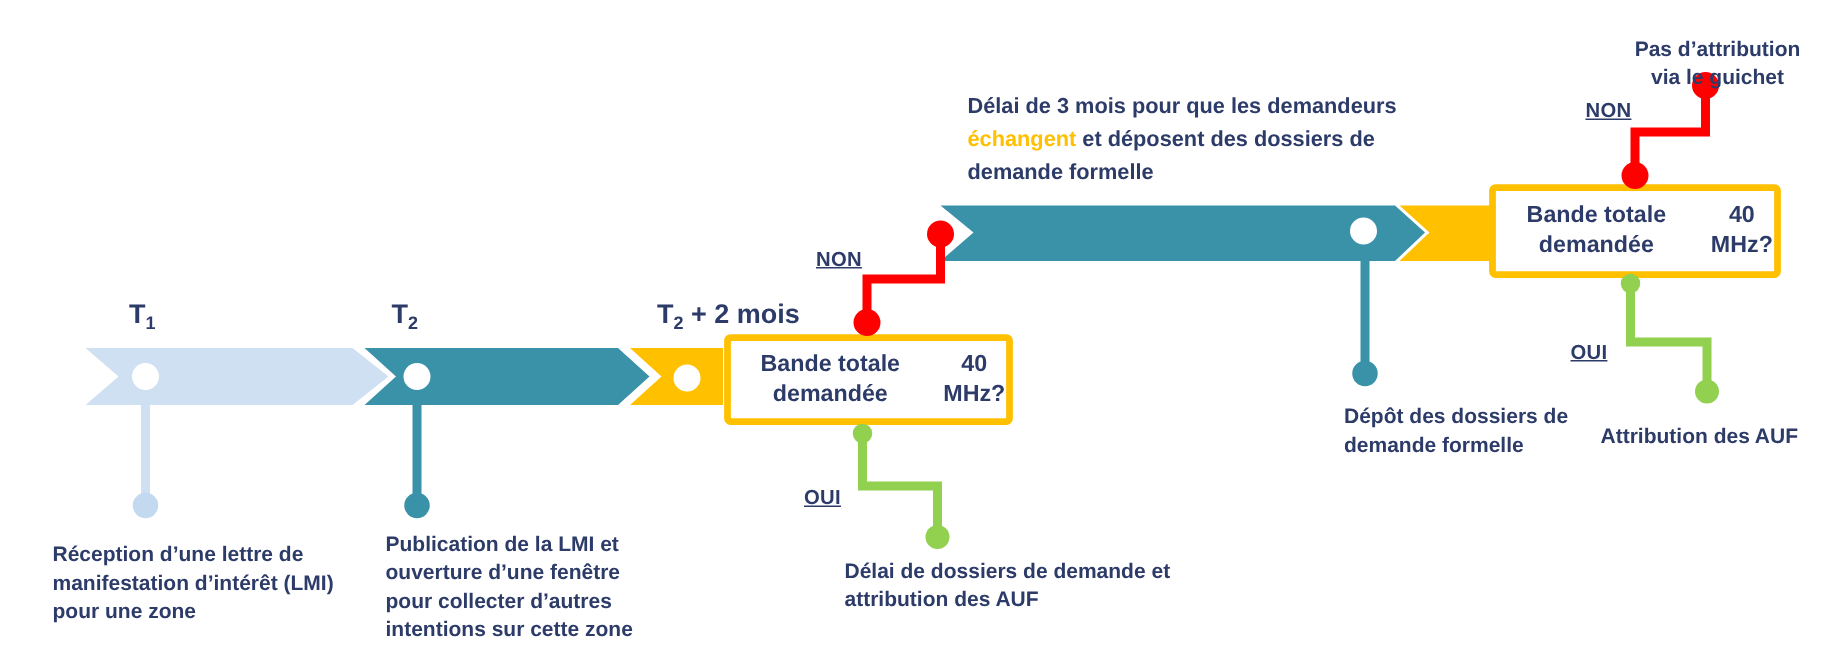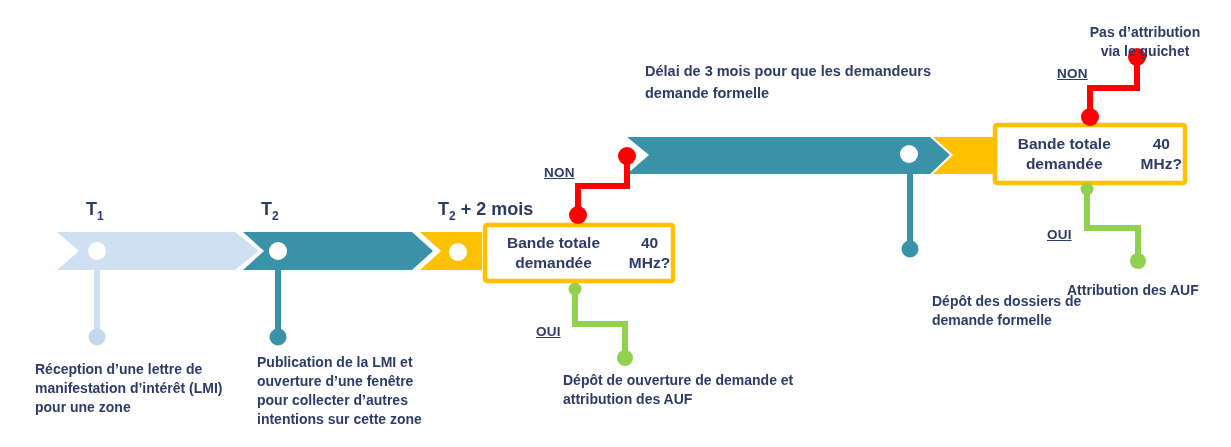--- a/index.html
+++ b/index.html
@@ -67,20 +67,21 @@
     <circle cx="458" cy="252" r="9" fill="#ffffff"></circle>
     <circle cx="909" cy="154" r="9" fill="#ffffff"></circle>
   </svg>
 
   <div class="abs t-label" style="left:86px; top:199px;"><span>T</span><sub>1</sub></div>
   <div class="abs t-label" style="left:261px; top:199px;"><span>T</span><sub>2</sub></div>
   <div class="abs t-label" style="left:416px; top:199px;margin-left:22px;"><span>T</span><sub>2</sub><span> + 2 mois</span></div>
 
   <div class="abs note" style="left:645px; top:60px;">
     <div>Délai de 3 mois pour que les demandeurs</div>
+    <div><span class="hl">échangent</span><span> et déposent des dossiers de</span></div>
     <div>demande formelle</div>
   </div>
 
   <div class="abs boxtext" style="left:483px; top:223px; width:192px; height:60px;">
     <div>Bande totale demandée</div>
     <div>40 MHz?</div>
   </div>
 
   <div class="abs boxtext" style="left:993px; top:124px; width:194px; height:60px;">
     <div>Bande totale demandée</div>
@@ -98,27 +99,27 @@
     <div>pour une zone</div>
   </div>
 
   <div class="abs cap" style="left:257px; top:353px;">
     <div>Publication de la LMI et</div>
     <div>ouverture d’une fenêtre</div>
     <div>pour collecter d’autres</div>
     <div>intentions sur cette zone</div>
   </div>
 
-  <div class="abs cap" style="left:932px; top:268px;margin-top:24px;">
+  <div class="abs cap" style="left:896px; top:268px;">
     <div>Dépôt des dossiers de</div>
     <div>demande formelle</div>
   </div>
 
   <div class="abs cap" style="left:563px; top:371px;">
-    <div>Dépôt de ouverture de demande et</div>
+    <div>Délai de dossiers de demande et</div>
     <div>attribution des AUF</div>
   </div>
 
   <div class="abs cap" style="left:1067px; top:281px;">
     <div>Attribution des AUF</div>
   </div>
 
   <div class="abs cap center" style="left:1083px; top:6px; width:124px;margin-top:17px;">
     <div>Pas d’attribution</div>
     <div>via le guichet</div>

